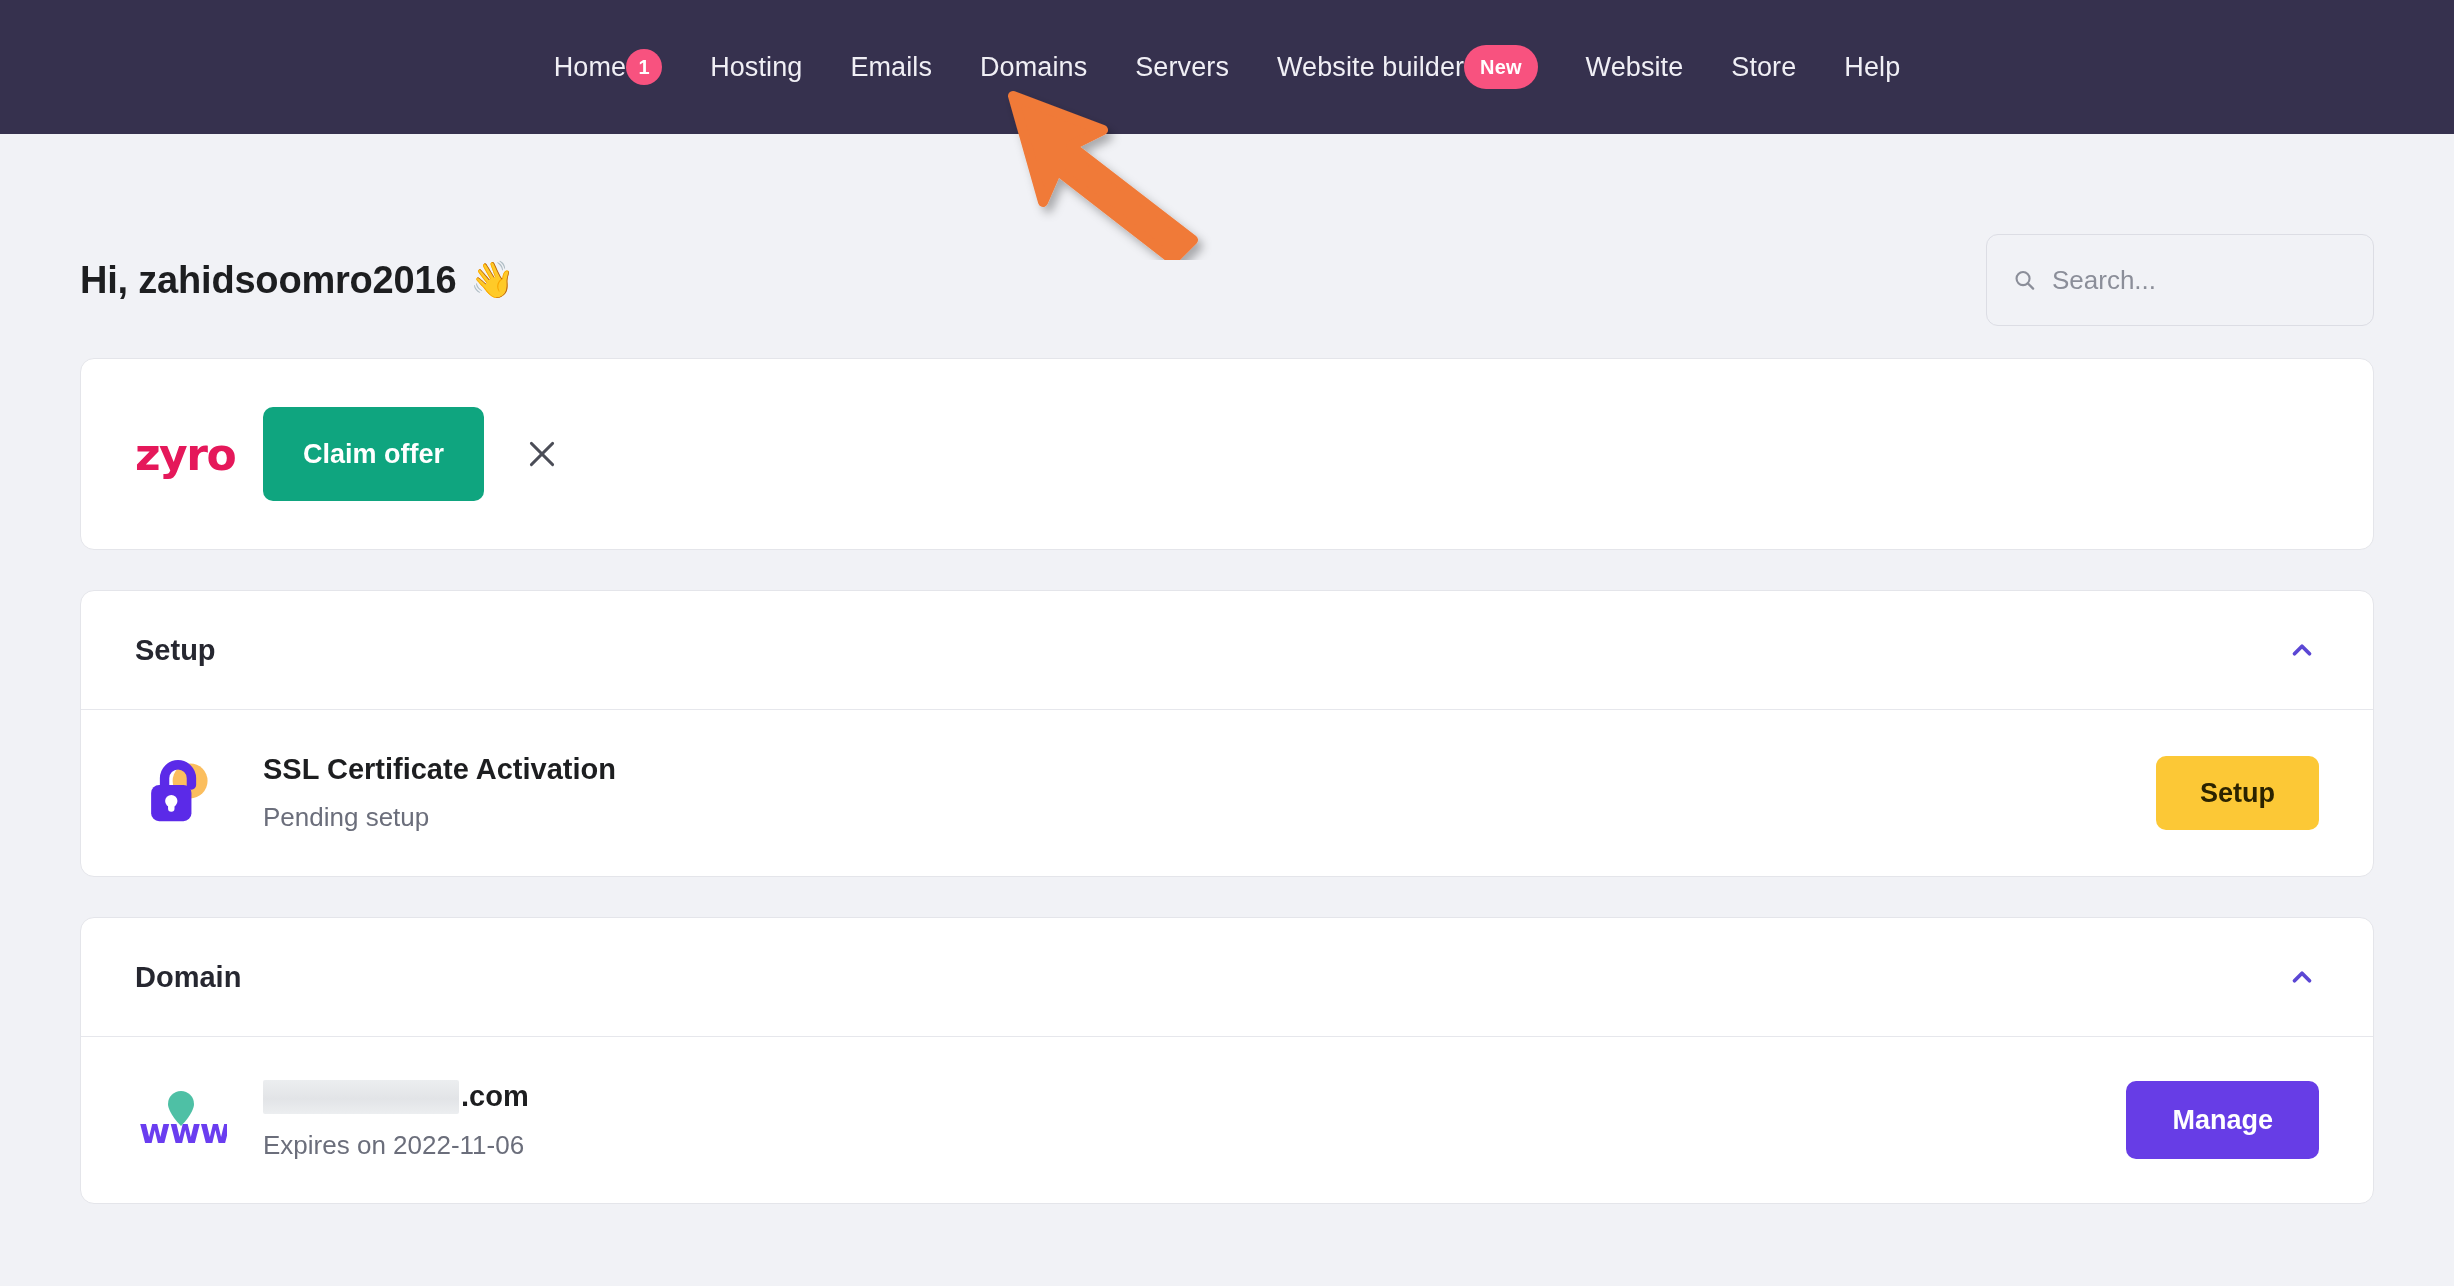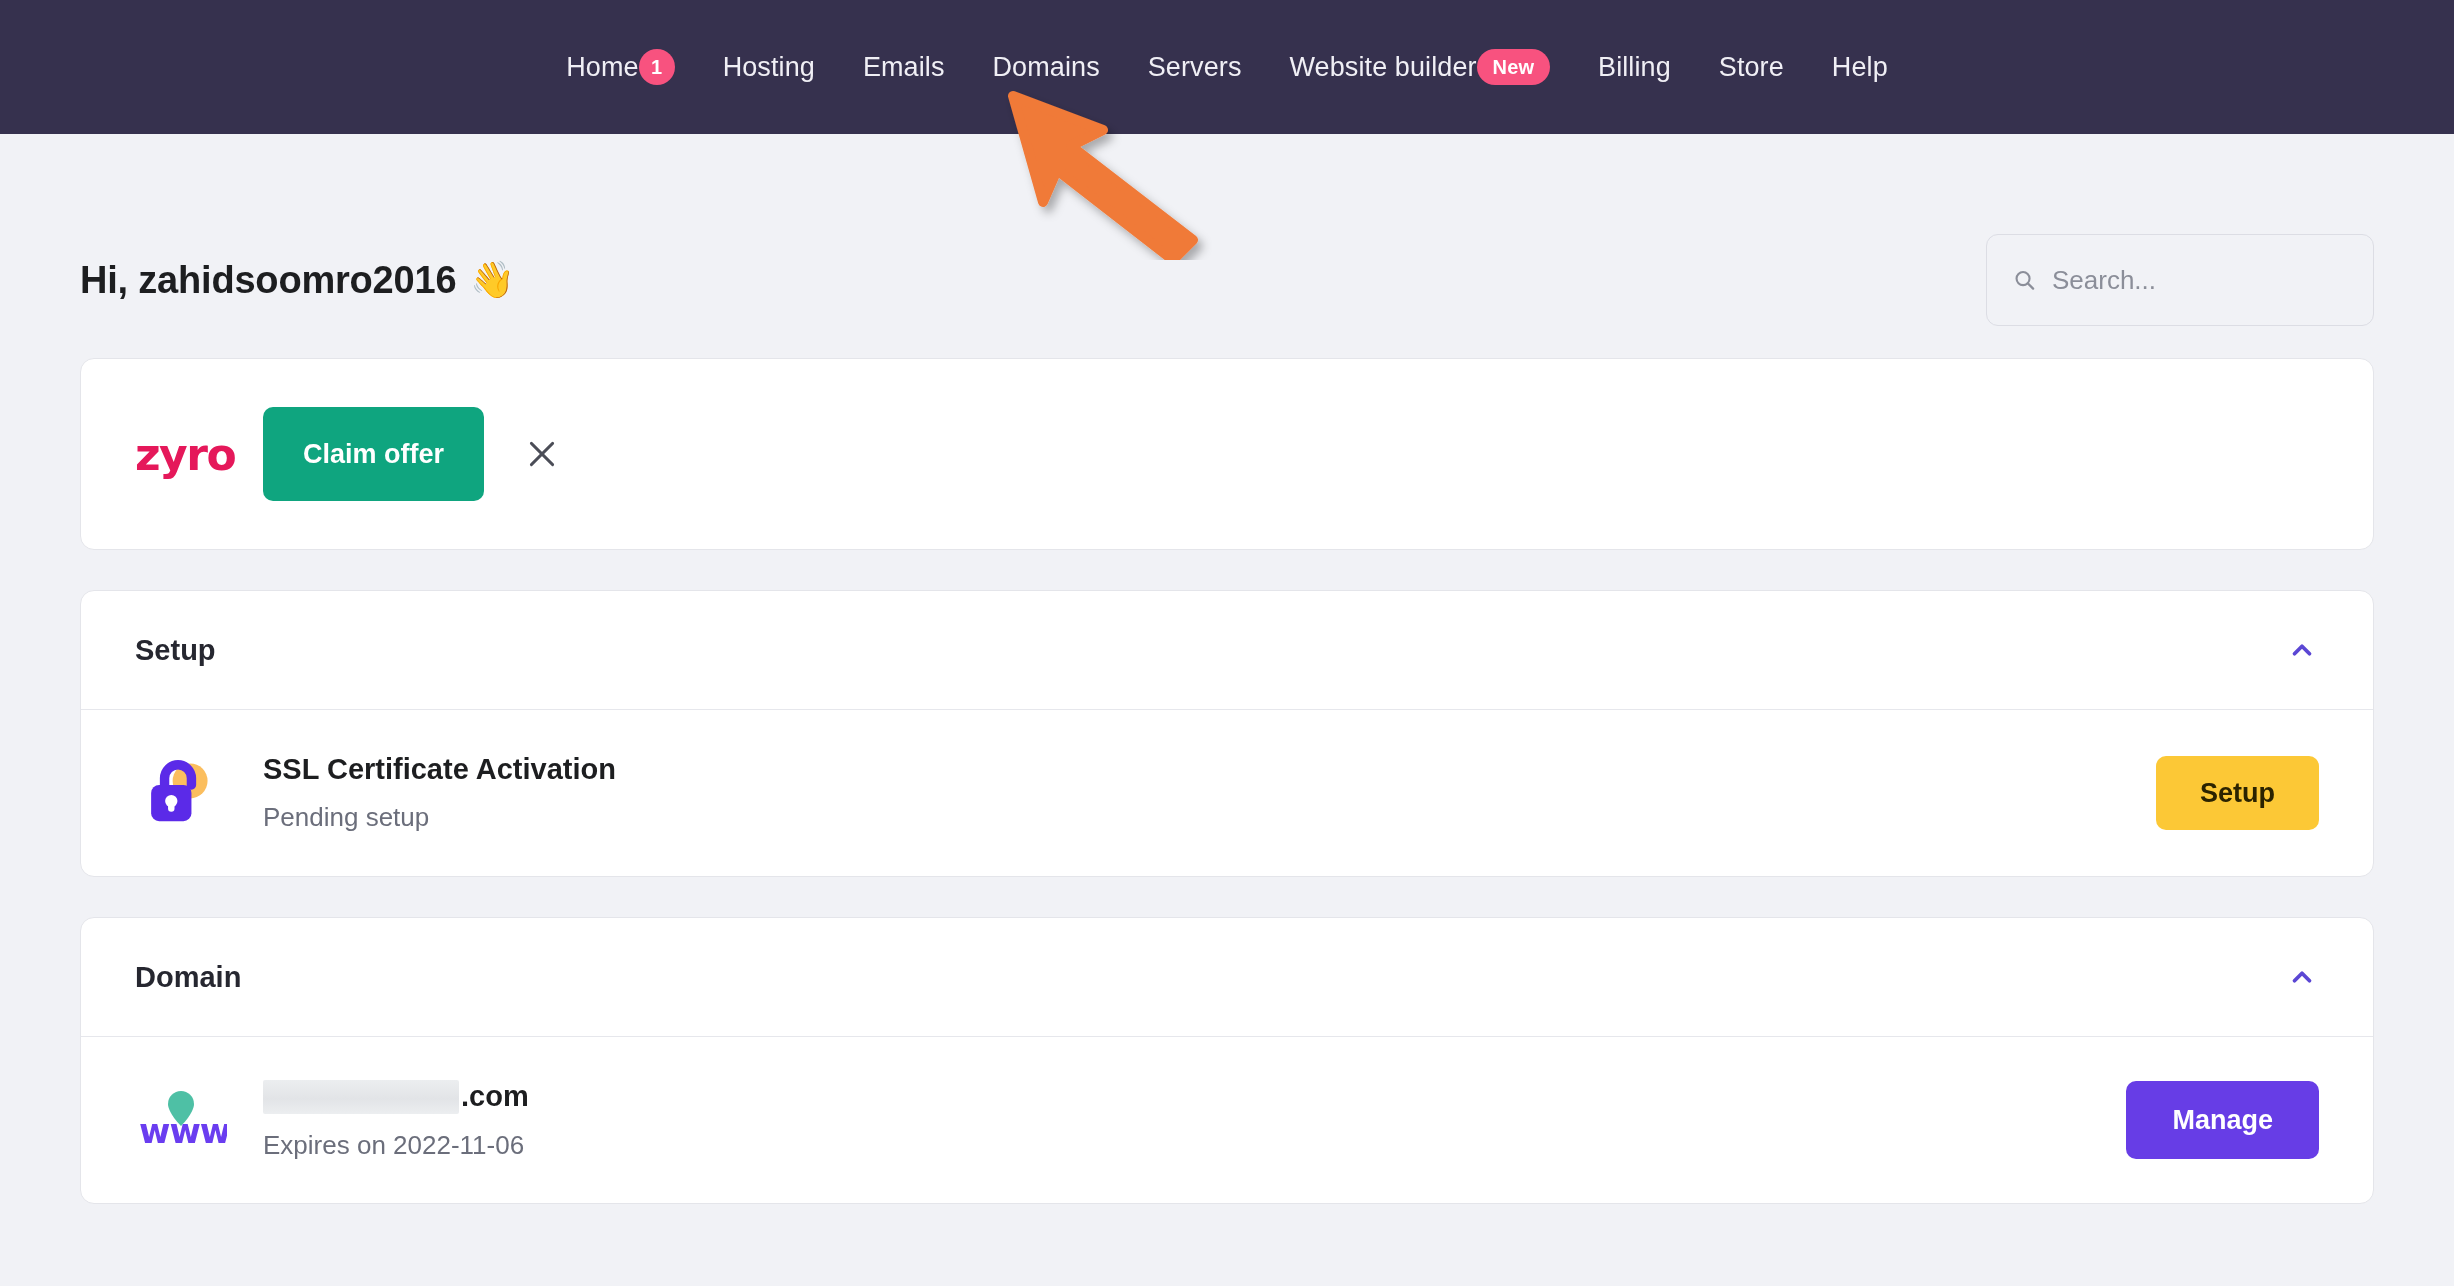--- a/index.html
+++ b/index.html
@@ -59,21 +59,21 @@
   }
 
   .nav-badge.count {
     min-width: 36px;
     height: 36px;
     font-size: 20px;
     padding: 0 10px;
   }
 
   .nav-badge.tag {
-    height: 36px;
+    height: 44px;
     font-size: 20px;
     padding: 0 16px;
   }
 
   
   .annotation-arrow {
     position: absolute;
     left: 985px;
     top: 60px;
     width: 260px;
@@ -327,21 +327,21 @@
     <div class="nav-item">
       <span>Servers</span>
     </div>
 
     <div class="nav-item">
       <span>Website builder</span>
       <span class="nav-badge tag">New</span>
     </div>
 
     <div class="nav-item">
-      <span>Billing</span>
+      <span>Website</span>
     </div>
 
     <div class="nav-item">
       <span>Store</span>
     </div>
 
     <div class="nav-item">
       <span>Help</span>
     </div>
 

